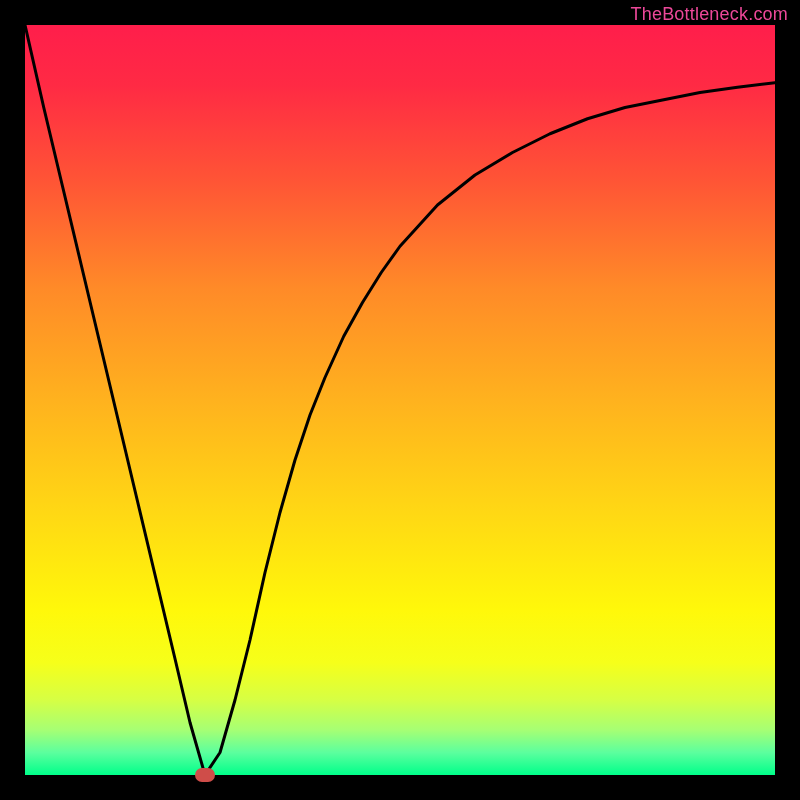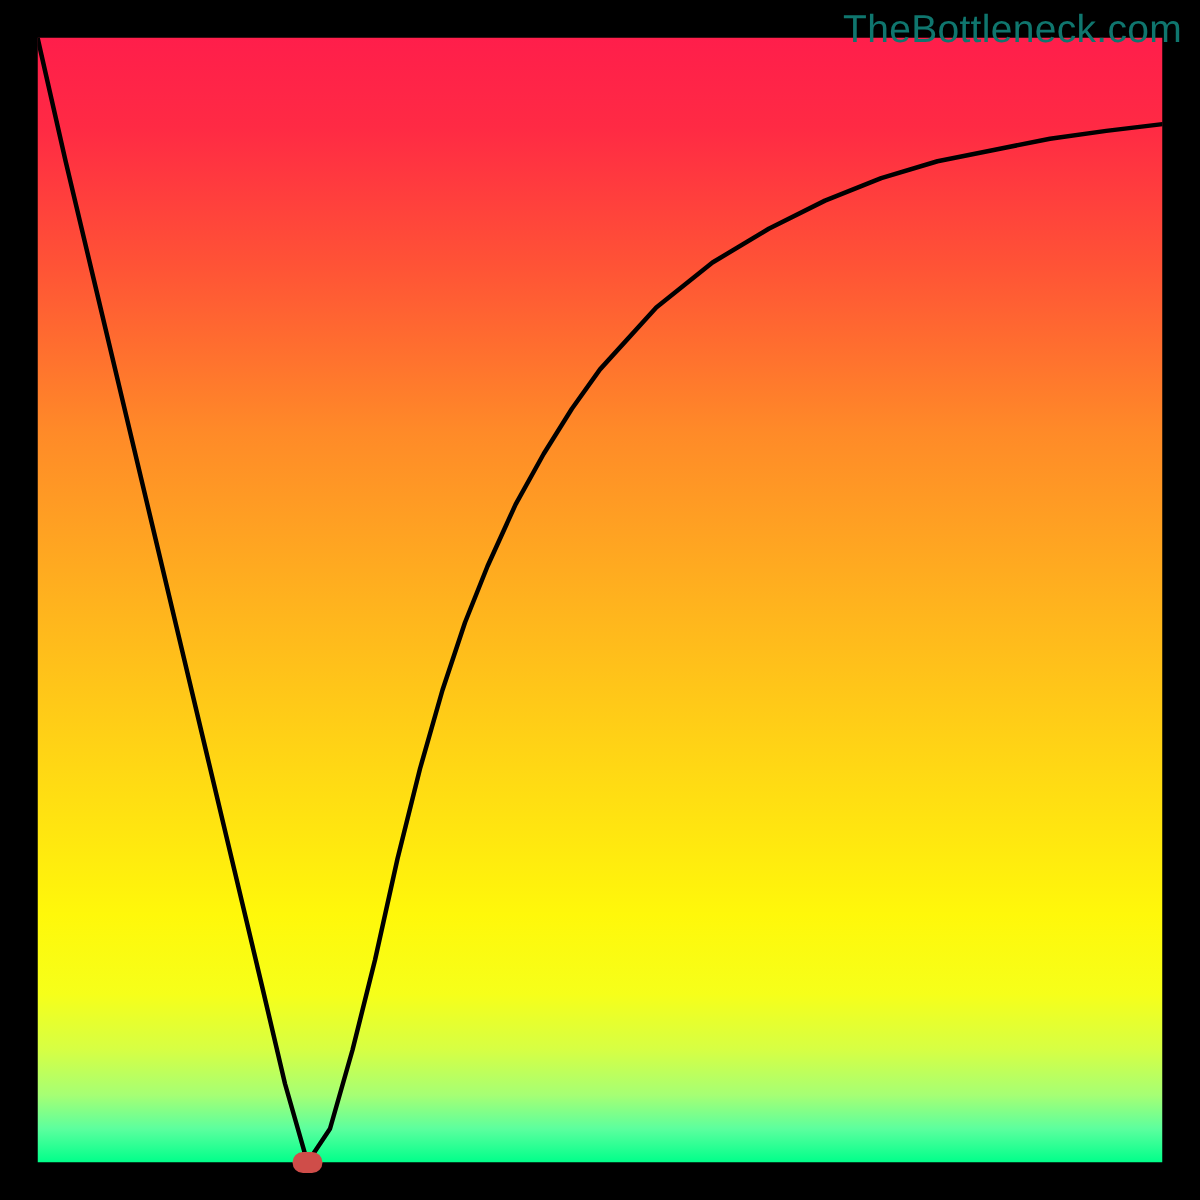--- a/index.html
+++ b/index.html
@@ -23,22 +23,22 @@
     position: absolute;
     left: 25px;
     top: 25px;
     width: 750px;
     height: 750px;
   }
   .attribution {
     position: absolute;
     top: 4px;
     right: 12px;
-    color: #0f766e;
-    font-size: 26px;
+    color: #ec4899;
+    font-size: 18px;
     font-weight: 500;
     letter-spacing: 0.2px;
   }
   .marker {
     position: absolute;
     width: 20px;
     height: 14px;
     background: #cf4d49;
     border-radius: 7px;
     transform: translate(-50%, -50%);

